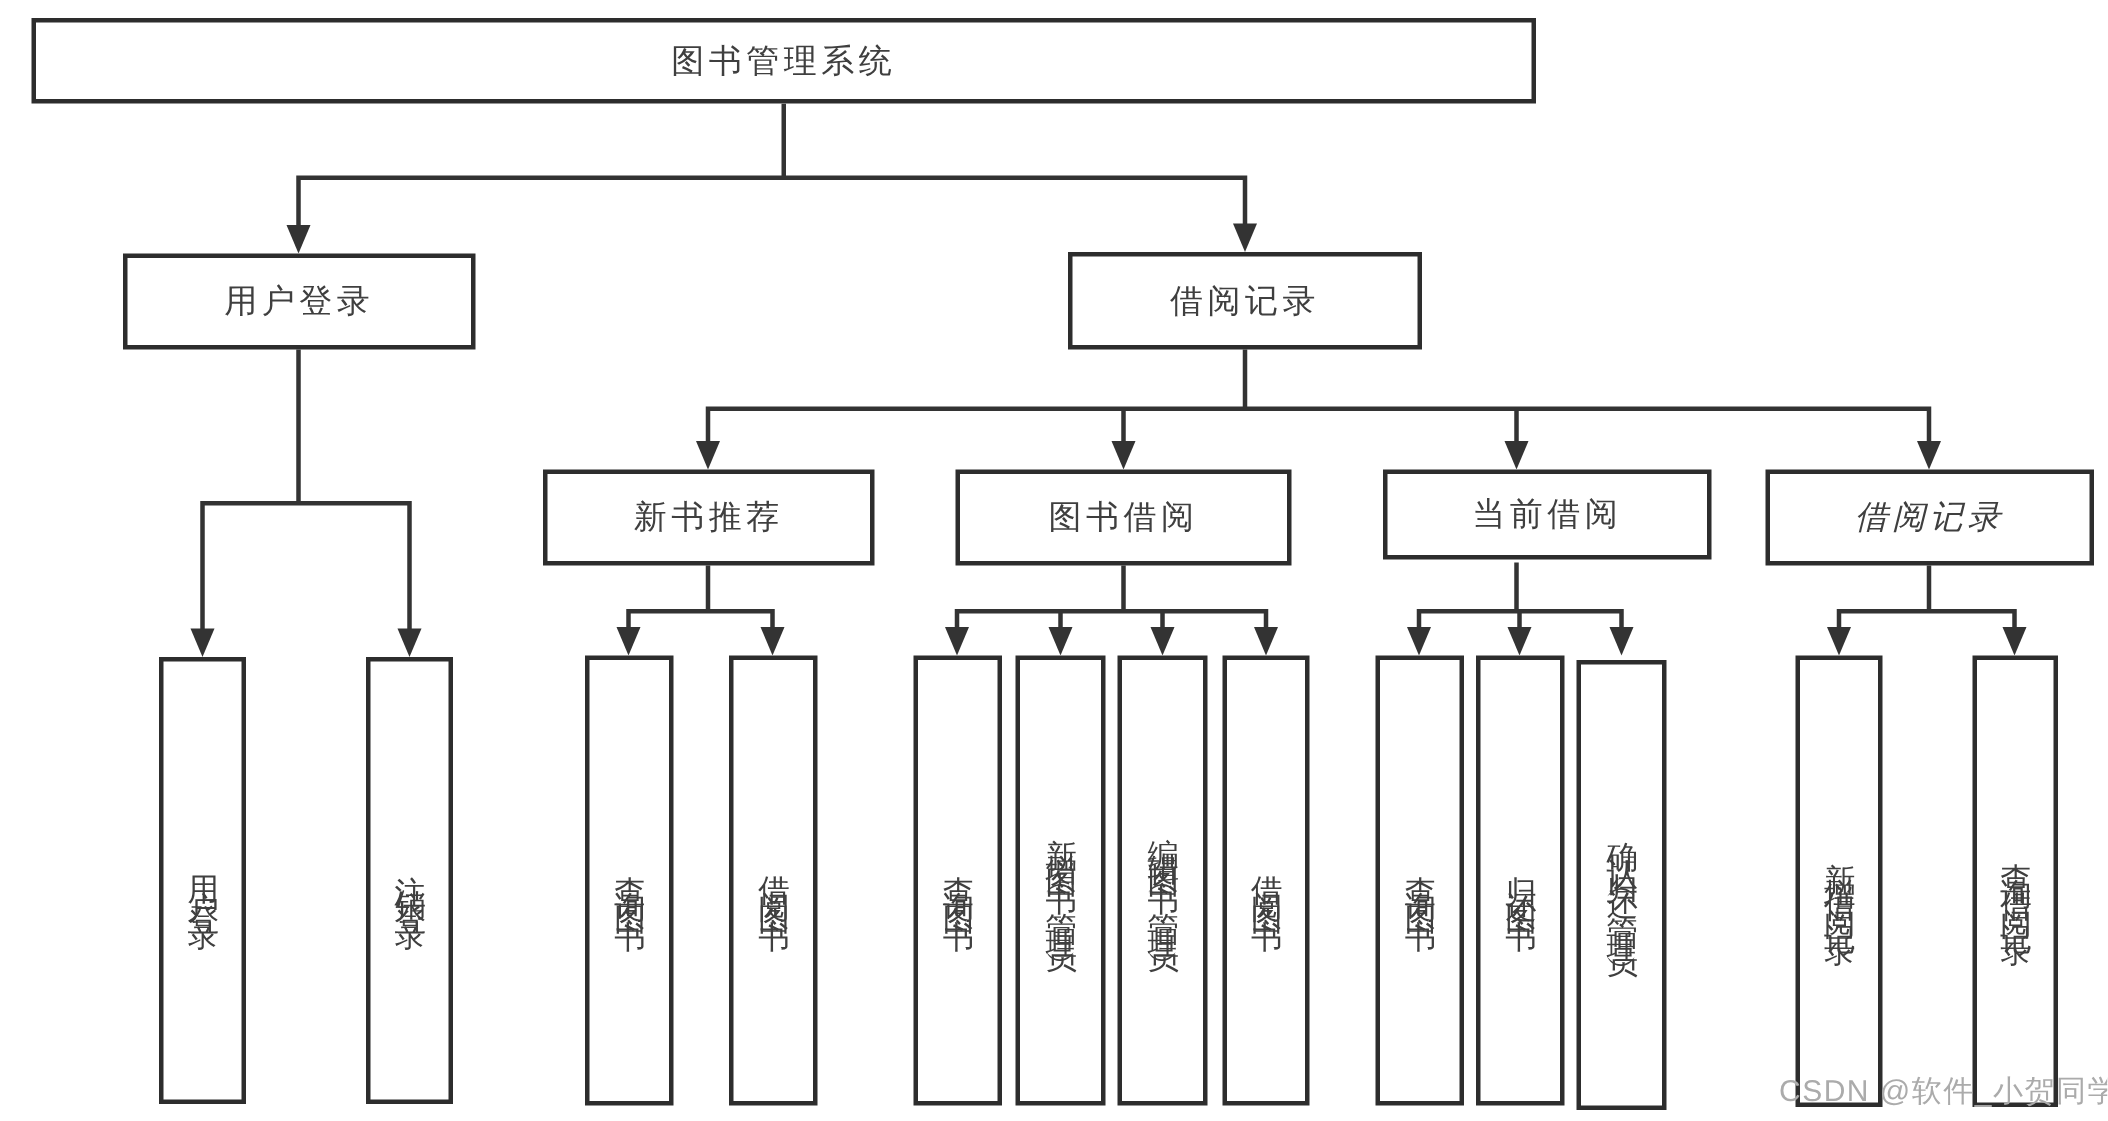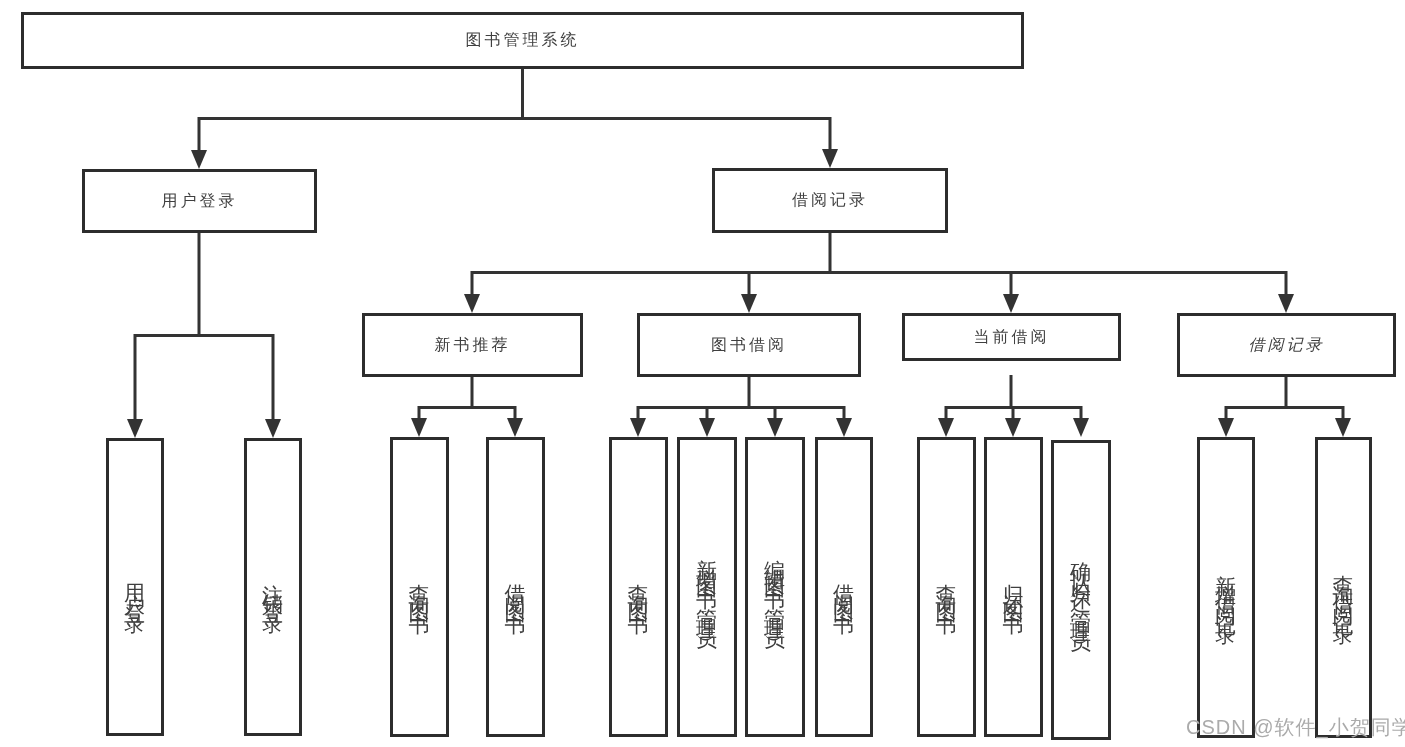--- a/index.html
+++ b/index.html
@@ -6,21 +6,21 @@
   #canvas{
     position:relative;width:1405px;height:747px;background:#ffffff;overflow:hidden;
     font-family:"Liberation Sans","DejaVu Sans",sans-serif;
   }
   svg.connectors{position:absolute;left:0;top:0;z-index:1;}
   .box{
     position:absolute;box-sizing:border-box;background:#ffffff;
     border:3px solid #2d2d2d;display:flex;align-items:center;justify-content:center;
     color:#3f3f3f;z-index:2;
   }
-  .hlabel{font-size:16px;letter-spacing:3px;white-space:nowrap;}
+  .hlabel{font-size:22px;letter-spacing:3px;white-space:nowrap;}
   .vbox .vlabel{
     writing-mode:vertical-rl;text-orientation:mixed;
     font-size:21px;letter-spacing:10px;line-height:1;white-space:nowrap;
   }
   .watermark{
     position:absolute;left:1186px;top:714px;z-index:5;
     font-size:20px;color:#ababab;white-space:nowrap;letter-spacing:1px;
   }
 </style>
 </head>
@@ -78,21 +78,21 @@
   <div class="box" style="left:712px;top:168px;width:236px;height:65px;">
     <span class="hlabel">借阅记录</span>
   </div>
 
   <div class="box" style="left:362px;top:313px;width:221px;height:64px;">
     <span class="hlabel">新书推荐</span>
   </div>
   <div class="box" style="left:637px;top:313px;width:224px;height:64px;">
     <span class="hlabel">图书借阅</span>
   </div>
-  <div class="box" style="left:902px;top:313px;width:219px;height:48px;">
+  <div class="box" style="left:922px;top:313px;width:219px;height:60px;">
     <span class="hlabel">当前借阅</span>
   </div>
   <div class="box" style="left:1177px;top:313px;width:219px;height:64px;font-style:italic;">
     <span class="hlabel">借阅记录</span>
   </div>
 
   <div class="box vbox" style="left:106px;top:438px;width:58px;height:298px;">
     <span class="vlabel">用户登录</span>
   </div>
   <div class="box vbox" style="left:244px;top:438px;width:58px;height:298px;">

